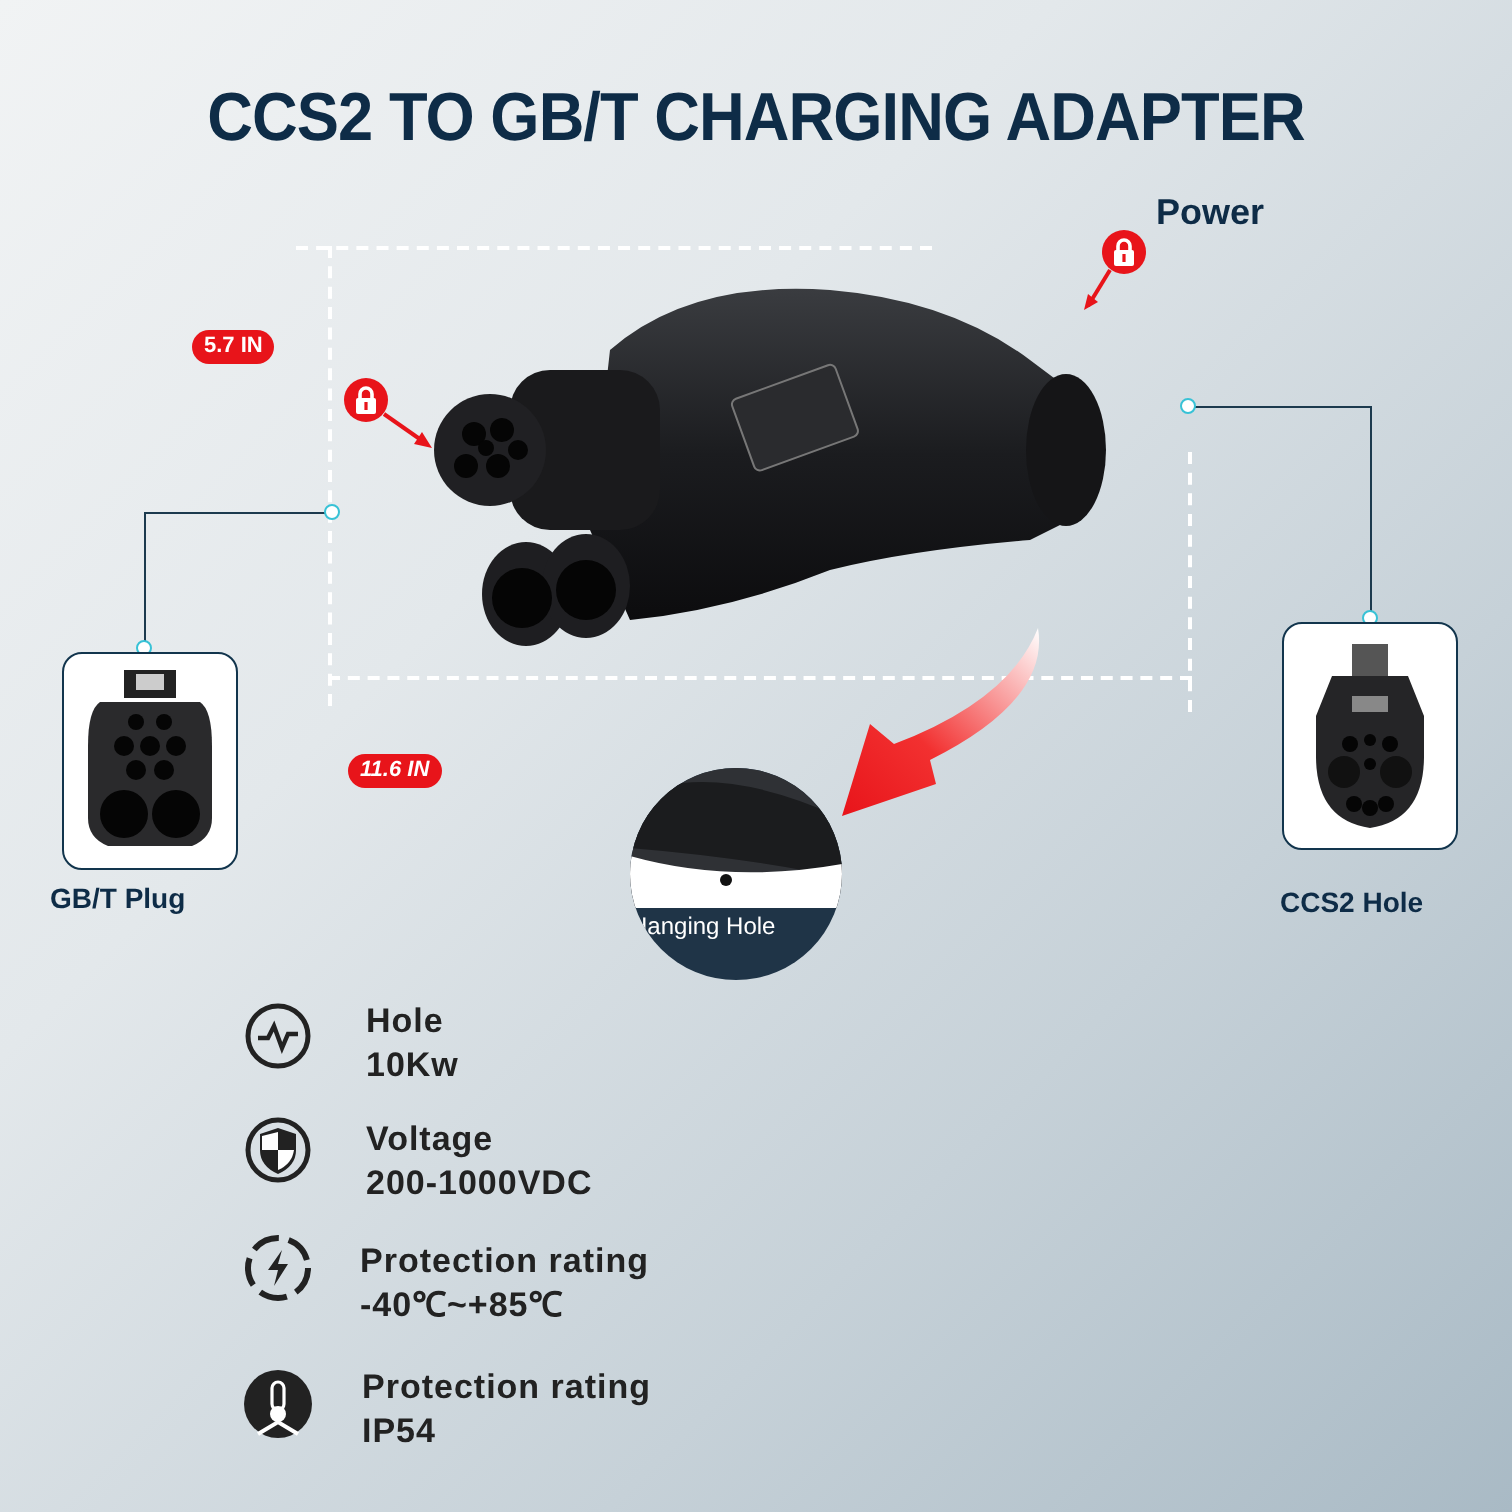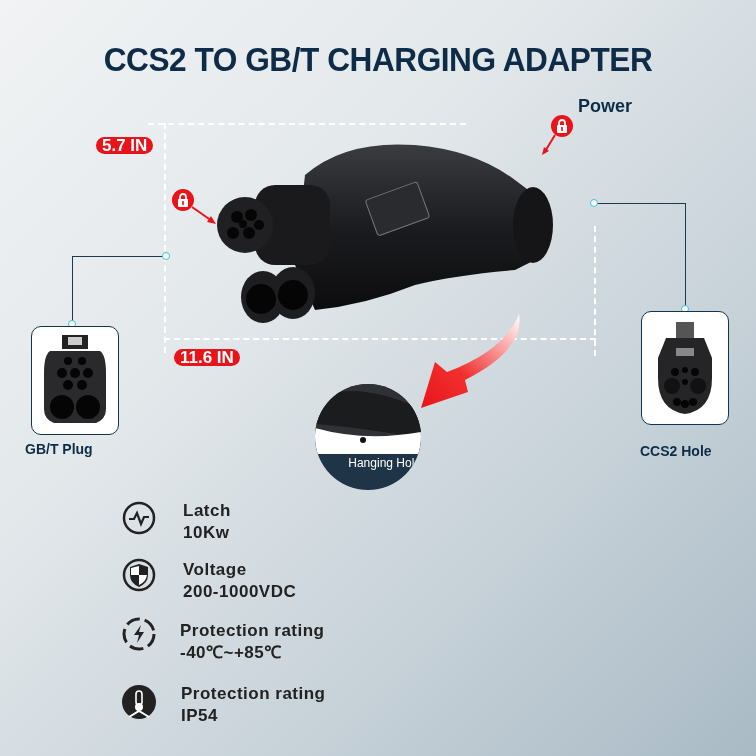--- a/index.html
+++ b/index.html
@@ -3,21 +3,21 @@
 <meta charset="utf-8">
 <style>
   html,body{margin:0;padding:0;}
   body{width:756px;height:756px;overflow:hidden;position:relative;
     background:linear-gradient(135deg,#f1f3f4 0%,#e3e8eb 35%,#c6d1d8 70%,#a9bac5 100%);
     font-family:"Liberation Sans",sans-serif;}
   .abs{position:absolute;}
   .title{left:0;top:40px;width:756px;text-align:center;font-size:34px;font-weight:bold;color:#0e2c47;letter-spacing:-0.5px;transform:scaleX(0.93);}
   .latch{left:578px;top:96px;font-size:18px;font-weight:bold;color:#0e2c47;}
   .pin{width:22px;height:22px;border-radius:50%;background:#e8141a;display:flex;align-items:center;justify-content:center;}
-  .dim{background:#e8141a;color:#fff;font-weight:bold;font-size:17px;border-radius:10px;padding:1px 6px;line-height:15px;}
+  .dim{background:#e8141a;color:#fff;font-weight:bold;font-size:11px;border-radius:10px;padding:1px 6px;line-height:15px;margin-top:28px;}
   .dash-h{border-top:2px dashed #ffffff;height:0;}
   .dash-v{border-left:2px dashed #ffffff;width:0;}
   .line{background:#1c3a4e;}
   .dot{width:6px;height:6px;border-radius:50%;background:#fff;border:1.5px solid #38c2d6;}
   .thumb{background:#fff;border:1.5px solid #12354d;border-radius:10px;display:flex;align-items:center;justify-content:center;overflow:hidden;}
   .plug-label{font-size:14px;font-weight:bold;color:#0e2c47;}
   .spec-title{font-size:17px;font-weight:bold;color:#222;letter-spacing:0.5px;line-height:21px;}
   .spec-val{font-size:17px;font-weight:bold;color:#222;letter-spacing:0.5px;line-height:21px;}
   .hang{left:315px;top:384px;width:106px;height:106px;border-radius:50%;overflow:hidden;background:#1f3447;}
 </style>
@@ -37,21 +37,21 @@
 <svg class="abs" style="left:540px;top:133px;" width="20" height="24">
     <path d="M15 2 L4 20" stroke="#e8141a" stroke-width="2"></path>
     <path d="M2 22 L4 14 L9 18Z" fill="#e8141a"></path>
   </svg>
 
 <div class="abs dash-h" style="left:148px;top:123px;width:318px;"></div>
 <div class="abs dash-v" style="left:164px;top:123px;height:230px;"></div>
 <div class="abs dash-h" style="left:164px;top:338px;width:432px;"></div>
 <div class="abs dash-v" style="left:594px;top:226px;height:130px;"></div>
 <div class="abs dim" style="left:96px;top:137px;">5.7 IN</div>
-<div class="abs dim" style="left:174px;top:349px;">11.6 IN</div>
+<div class="abs dim" style="left:174px;top:349px;font-style:italic;">11.6 IN</div>
 
 <svg class="abs" style="left:215px;top:135px;" width="340" height="200">
   <defs>
     <linearGradient id="bodyg" x1="0" y1="0" x2="0" y2="1">
         <stop offset="0" stop-color="#3a3c40"></stop>
         <stop offset="0.5" stop-color="#1b1c1f"></stop>
         <stop offset="1" stop-color="#0c0c0e"></stop>
       </linearGradient>
   </defs>
   <path d="M90 40 Q130 5 200 10 Q260 15 300 45 L320 60 Q335 90 320 125 L300 135 Q240 140 200 150 Q150 170 100 175 L80 130 Z" fill="url(#bodyg)"></path>
@@ -136,30 +136,30 @@
     </defs>
   <path d="M114 4 Q120 40 60 70 L63 82 L16 98 L30 52 L42 62 Q100 40 114 4Z" fill="url(#arr)"></path>
 </svg>
 <div class="abs hang">
   <svg width="106" height="106" viewBox="0 0 106 106">
     <rect width="106" height="70" fill="#2f3135"></rect>
     <path d="M0 15 Q40 -5 106 25 V55 Q60 45 0 40Z" fill="#1b1c1e"></path>
     <path d="M0 44 Q50 58 106 48 V70 H0Z" fill="#ffffff"></path>
     <circle cx="48" cy="56" r="3" fill="#111"></circle>
   </svg>
-  <div class="abs" style="left:0;top:70px;width:106px;text-align:right;color:#fff;font-size:12px;line-height:18px;">Hanging Hole</div>
+  <div class="abs" style="left:0;top:70px;width:106px;text-align:left;color:#fff;font-size:12px;line-height:18px;">Hanging Hole</div>
 </div>
 
 <div class="abs" style="left:121px;top:500px;">
   <svg width="36" height="36" viewBox="0 0 36 36">
       <circle cx="18" cy="18" r="15" stroke="#222" stroke-width="2.5" fill="none"></circle>
       <path d="M8 19 H13 L16 13 L20 24 L23 17 H28" stroke="#222" stroke-width="2.2" fill="none"></path>
     </svg>
 </div>
-<div class="abs spec-title" style="left:183px;top:500px;">Latch</div>
+<div class="abs spec-title" style="left:183px;top:500px;">Hole</div>
 <div class="abs spec-val" style="left:183px;top:522px;">10Kw</div>
 
 <div class="abs" style="left:121px;top:557px;">
   <svg width="36" height="36" viewBox="0 0 36 36">
       <circle cx="18" cy="18" r="15" stroke="#222" stroke-width="2.5" fill="none"></circle>
       <path d="M18 7 L27 10 V18 Q27 26 18 30 Q9 26 9 18 V10Z" fill="#222"></path>
       <path d="M18 9 V18 H10 V11Z" fill="#fff"></path>
       <path d="M18 18 H26 Q25 25 18 28Z" fill="#fff"></path>
     </svg>
 </div>

